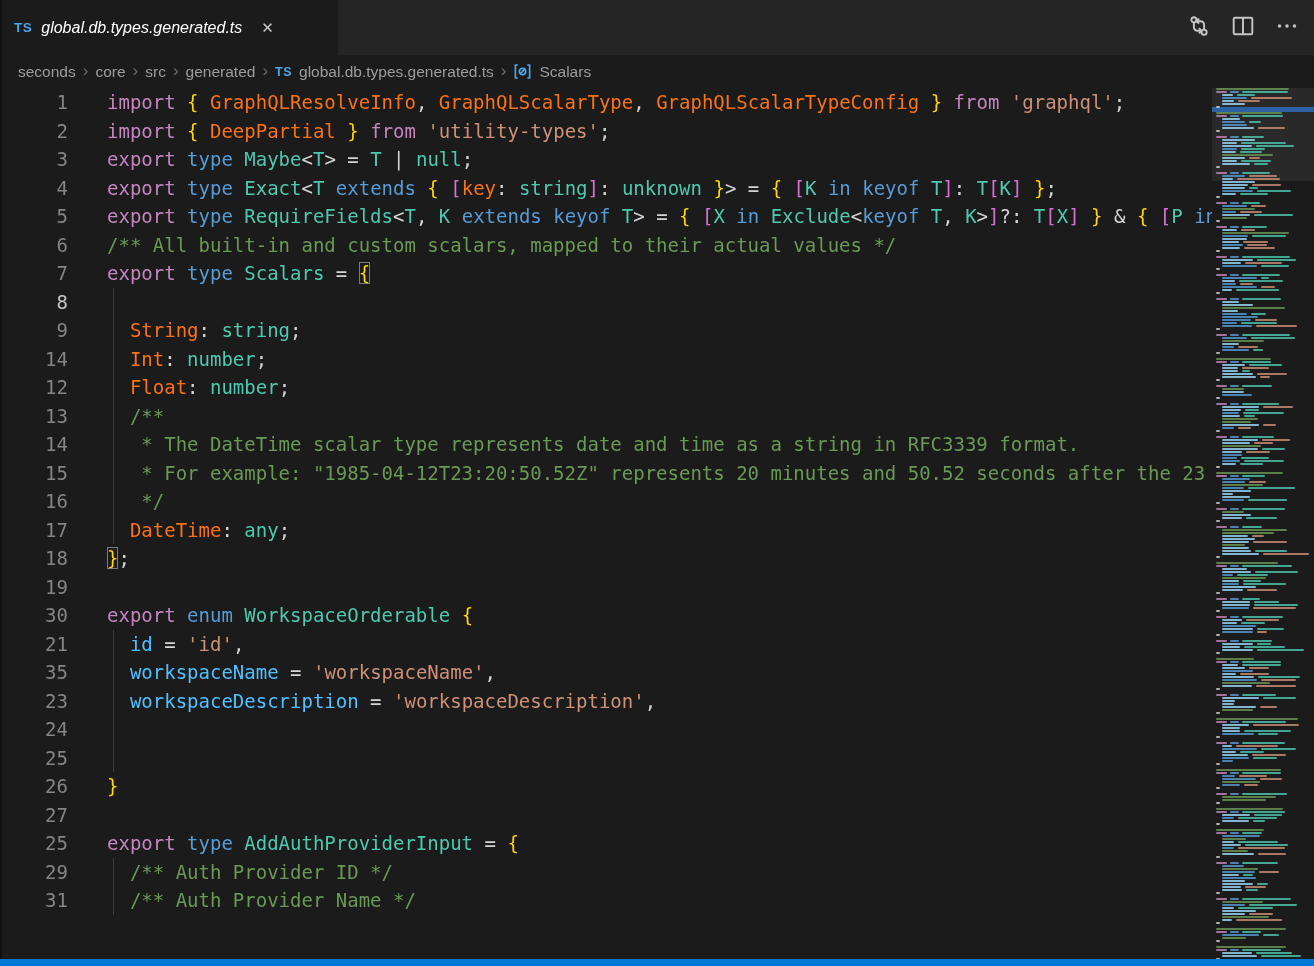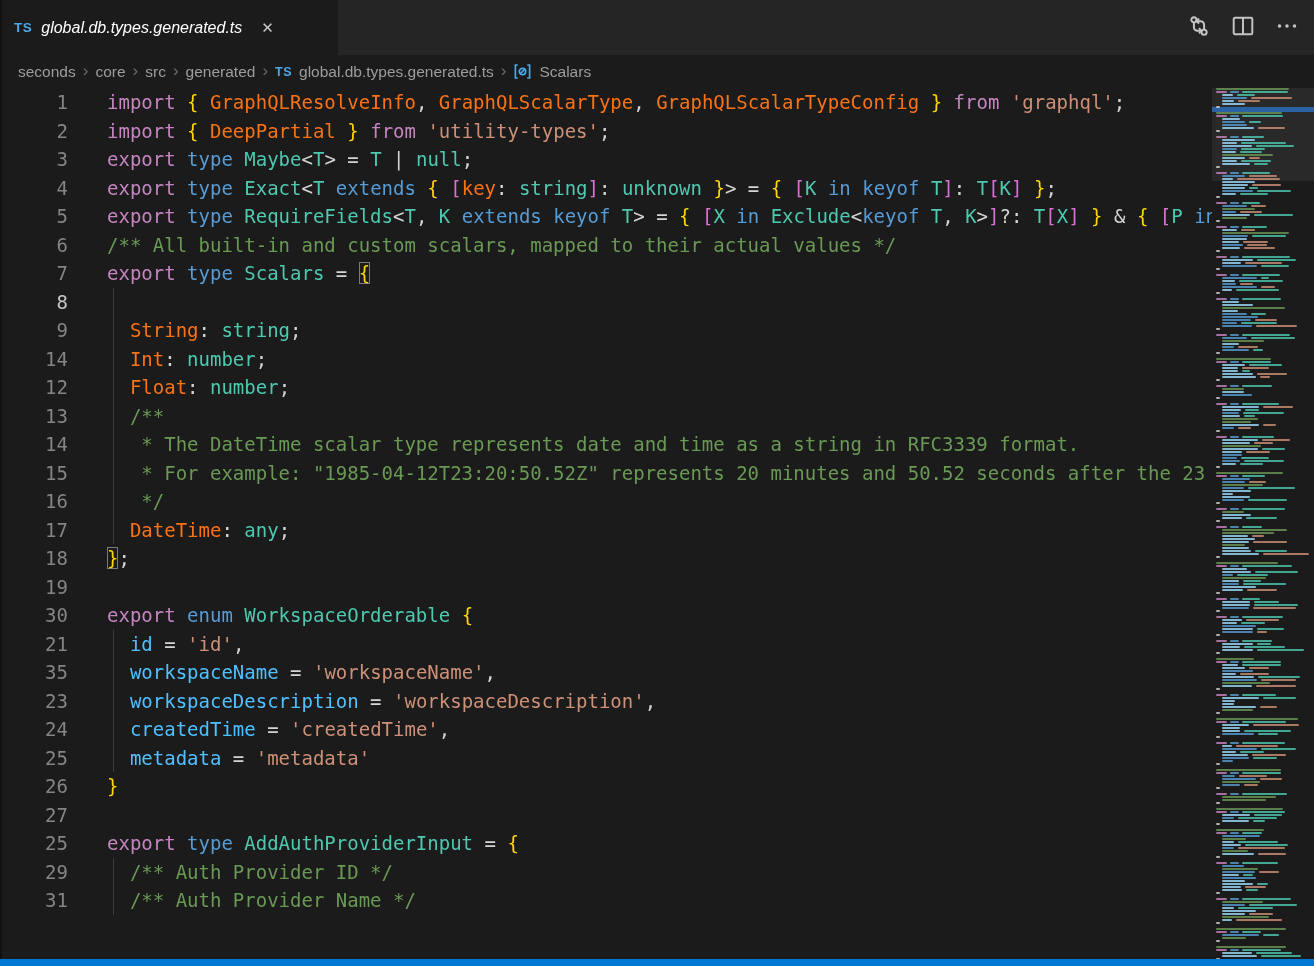--- a/index.html
+++ b/index.html
@@ -207,26 +207,24 @@
         <div class="code"><span class="tk-w">  </span><span class="tk-e">workspaceName</span><span class="tk-w"> = </span><span class="tk-s">'workspaceName'</span><span class="tk-w">,</span></div>
       </div>
       <div class="line">
         <div class="ln">23</div>
         <div class="guide"></div>
         <div class="code"><span class="tk-w">  </span><span class="tk-e">workspaceDescription</span><span class="tk-w"> = </span><span class="tk-s">'workspaceDescription'</span><span class="tk-w">,</span></div>
       </div>
       <div class="line">
         <div class="ln">24</div>
         <div class="guide"></div>
-        <div class="code"><span class="tk-w">  </span><span class="tk-e">createdTime</span><span class="tk-w"> = </span><span class="tk-s">'createdTime'</span><span class="tk-w">,</span></div>
       </div>
       <div class="line">
         <div class="ln">25</div>
         <div class="guide"></div>
-        <div class="code"><span class="tk-w">  </span><span class="tk-e">metadata</span><span class="tk-w"> = </span><span class="tk-s">'metadata'</span></div>
       </div>
       <div class="line">
         <div class="ln">26</div>
         <div class="code"><span class="tk-g">}</span></div>
       </div>
       <div class="line">
         <div class="ln">27</div>
         <div class="code"></div>
       </div>
       <div class="line">

